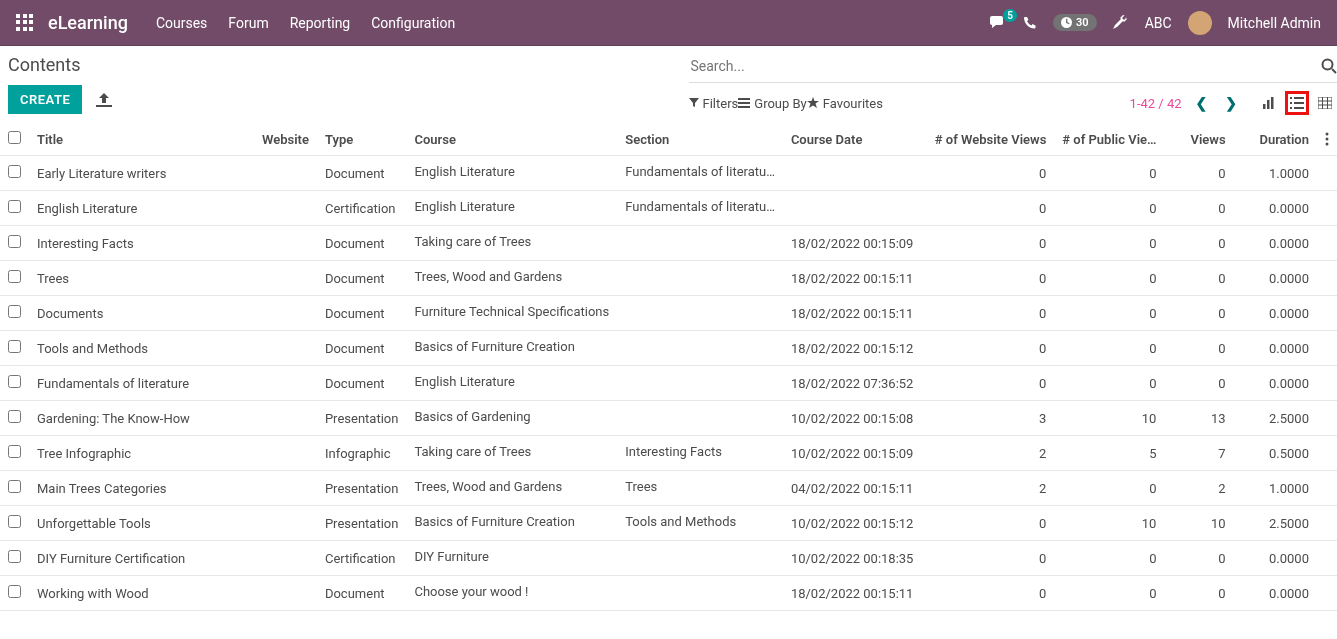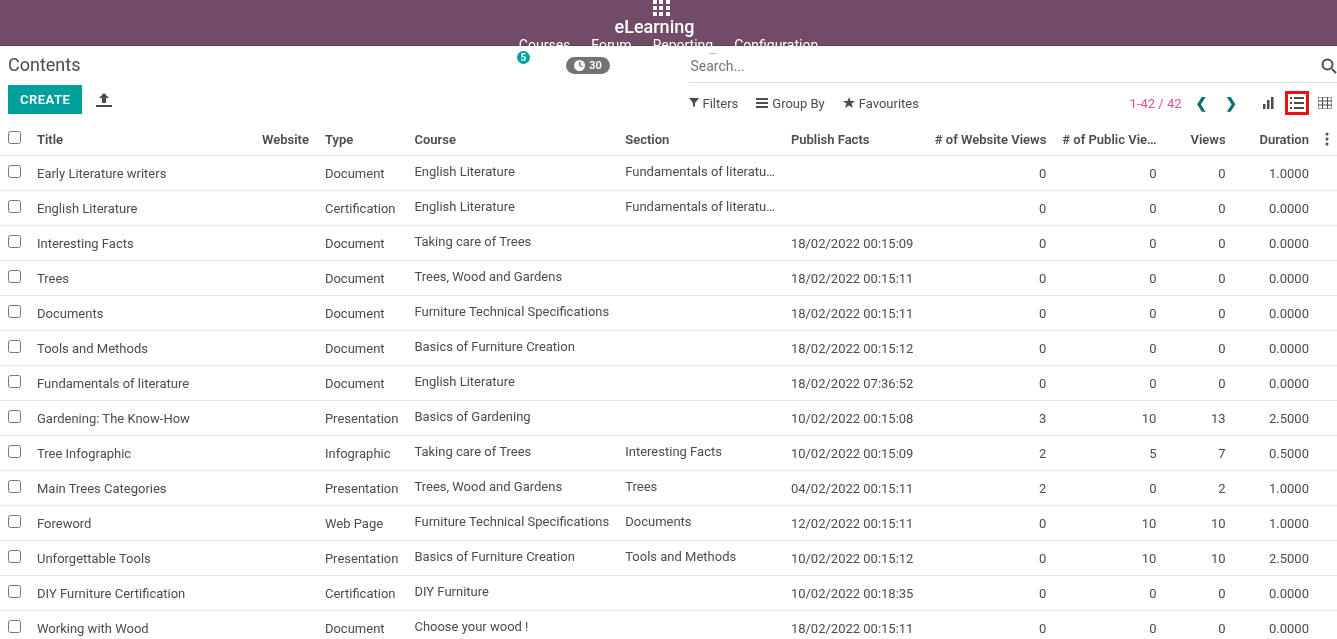--- a/index.html
+++ b/index.html
@@ -1,41 +1,41 @@
 <!DOCTYPE html>
 <html><head>
 <meta charset="utf-8">
 <style>
 * { box-sizing: border-box; margin: 0; padding: 0; font-family: -apple-system, BlinkMacSystemFont, "Segoe UI", Roboto, sans-serif; }
 body { width: 1337px; height: 639px; overflow: hidden; background: #fff; color: #374151; font-size: 13px; }
-.topbar { background: #714B67; color: #fff; height: 46px; display: flex; align-items: center; padding: 0 16px; border-bottom: 1px solid #5e3f56; flex-direction: column; }
+.topbar { background: #714B67; color: #fff; height: 46px; display: flex; align-items: center; padding: 0 16px; border-bottom: 1px solid #5e3f56; }
 .apps-icon { width: 18px; height: 18px; display: grid; grid-template-columns: repeat(3,1fr); grid-template-rows: repeat(3,1fr); gap: 2px; margin-right: 14px; }
 .apps-icon span { background: #fff; width: 4px; height: 4px; }
 .brand { font-size: 18px; font-weight: 500; margin-right: 28px; }
 .nav-items { display: flex; gap: 21px; flex: 1; }
 .nav-items span { font-size: 14px; cursor: pointer; }
 .topbar-right { display: flex; align-items: center; gap: 16px; }
 .icon-btn { color: #fff; cursor: pointer; display: inline-flex; align-items: center; position: relative; }
 .badge { position: absolute; top: -6px; right: -10px; background: #00A09D; color: #fff; font-size: 10px; padding: 1px 4px; border-radius: 8px; font-weight: 600; }
 .status-pill { background: #737373; border-radius: 10px; padding: 2px 8px; font-size: 11px; font-weight: 600; display: inline-flex; align-items: center; gap: 4px; }
-.abc { font-size: 14px; font-weight: 700; }
+.abc { font-size: 14px; font-weight: 400; }
 .avatar { width: 24px; height: 24px; border-radius: 50%; background: #d4a574; display: inline-block; }
 .user-name { font-size: 14px; }
 .controlbar { display: flex; align-items: flex-start; padding: 8px 0 0 8px; gap: 16px; }
 .left-controls { flex: 0 0 50%; }
 .page-title { font-size: 18px; color: #4c4c4c; margin-bottom: 10px; padding-left: 0; }
 .left-btns { display: flex; align-items: center; gap: 14px; }
 .create-btn { background: #00A09D; color: #fff; border: none; padding: 7px 12px; font-size: 13px; font-weight: 600; cursor: pointer; letter-spacing: 0.5px; }
 .upload-icon { color: #4c4c4c; cursor: pointer; }
 .right-controls { flex: 1; display: flex; flex-direction: column; }
 .search-row { display: flex; align-items: center; border-bottom: 1px solid #ddd; padding-bottom: 4px; }
 .search-input { flex: 1; border: none; outline: none; font-size: 14px; padding: 4px 2px; color: #4c1d95; }
 .search-icon { color: #4c4c4c; cursor: pointer; }
 .filter-row { display: flex; align-items: center; padding-top: 8px; }
-.filter-row .filter-group { display: flex; gap: 18px; }
+.filter-row .filter-group { display: flex; }
 .filter-btn { color: #4c4c4c; cursor: pointer; font-size: 13px; display: inline-flex; align-items: center; gap: 4px; }
 .pager-area { margin-left: auto; display: flex; align-items: center; gap: 10px; }
 .pager-text { color: #ec4899; font-size: 13px; }
 .pager-arrow { color: #00706e; cursor: pointer; font-size: 14px; padding: 0 4px; font-weight: 700; }
 .view-switch { display: flex; gap: 4px; margin-left: 6px; align-items: center; }
 .view-btn { width: 24px; height: 24px; display: flex; align-items: center; justify-content: center; cursor: pointer; color: #4c4c4c; border: 2px solid transparent; }
 .view-btn.active { border: 3px solid #e11; }
 .table-wrap { padding: 0 0 0 0; margin-top: 8px; }
 table { width: 100%; border-collapse: collapse; font-size: 13px; }
 th, td { text-align: left; padding: 8px 8px; border-bottom: 1px solid #e5e7eb; white-space: nowrap; overflow: hidden; text-overflow: ellipsis; color: #4c4c4c; }
@@ -208,21 +208,21 @@
         <col class="col-menu">
     </colgroup>
     <thead>
       <tr>
         <th class="chk"><input type="checkbox" style=""></th>
         <th>Title</th>
         <th>Website</th>
         <th>Type</th>
         <th>Course</th>
         <th>Section</th>
-        <th>Publish Facts</th>
+        <th>Course Date</th>
         <th class="num"># of Website Views</th>
         <th class="num"># of Public Vie…</th>
         <th class="num">Views</th>
         <th class="num">Duration</th>
         <th>
           <svg width="4" height="14" viewBox="0 0 4 14" fill="currentColor">
               <circle cx="2" cy="2" r="1.5"></circle>
               <circle cx="2" cy="7" r="1.5"></circle>
               <circle cx="2" cy="12" r="1.5"></circle>
             </svg>
@@ -365,34 +365,20 @@
           <td><span class="ellipsis">Trees</span></td>
           <td>04/02/2022 00:15:11</td>
           <td class="num">2</td>
           <td class="num">0</td>
           <td class="num">2</td>
           <td class="num">1.0000</td>
           <td></td>
         </tr>
         <tr>
           <td class="chk"><input type="checkbox" style=""></td>
-          <td>Foreword</td>
-          <td></td>
-          <td>Web Page</td>
-          <td><span class="ellipsis">Furniture Technical Specifications</span></td>
-          <td><span class="ellipsis">Documents</span></td>
-          <td>12/02/2022 00:15:11</td>
-          <td class="num">0</td>
-          <td class="num">10</td>
-          <td class="num">10</td>
-          <td class="num">1.0000</td>
-          <td></td>
-        </tr>
-        <tr>
-          <td class="chk"><input type="checkbox" style=""></td>
           <td>Unforgettable Tools</td>
           <td></td>
           <td>Presentation</td>
           <td><span class="ellipsis">Basics of Furniture Creation</span></td>
           <td><span class="ellipsis">Tools and Methods</span></td>
           <td>10/02/2022 00:15:12</td>
           <td class="num">0</td>
           <td class="num">10</td>
           <td class="num">10</td>
           <td class="num">2.5000</td>

